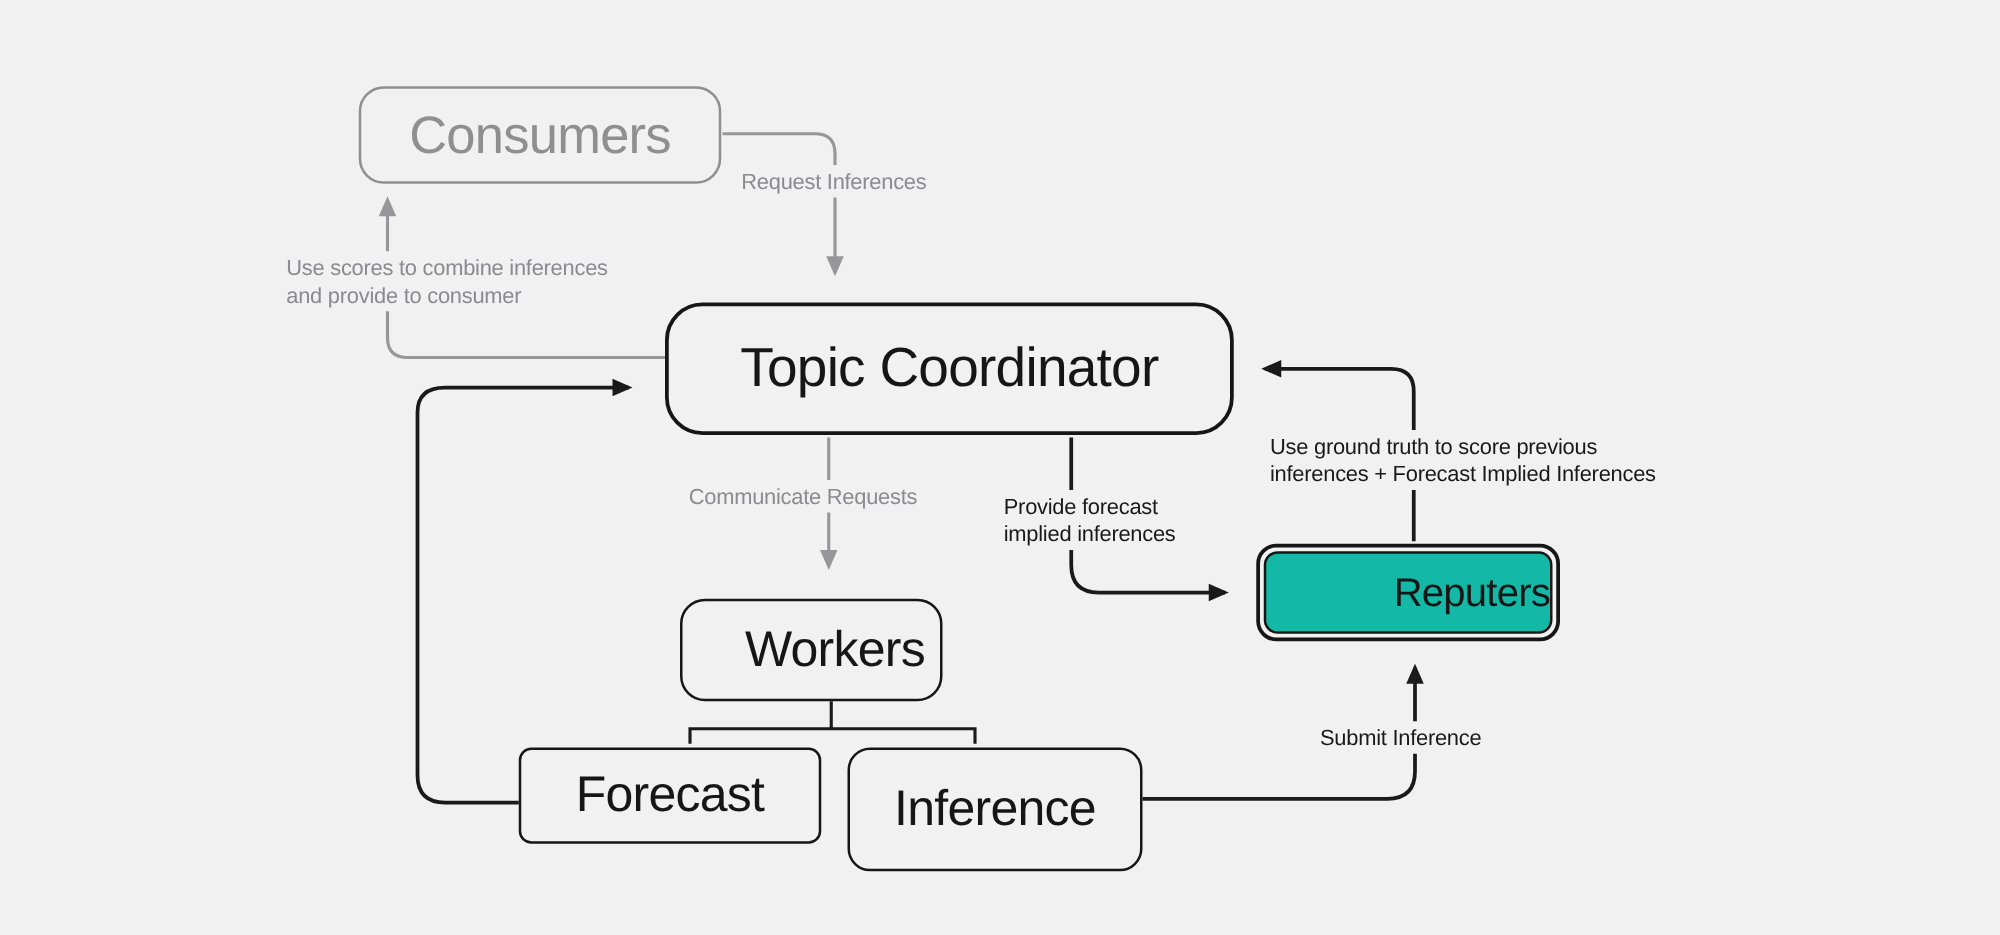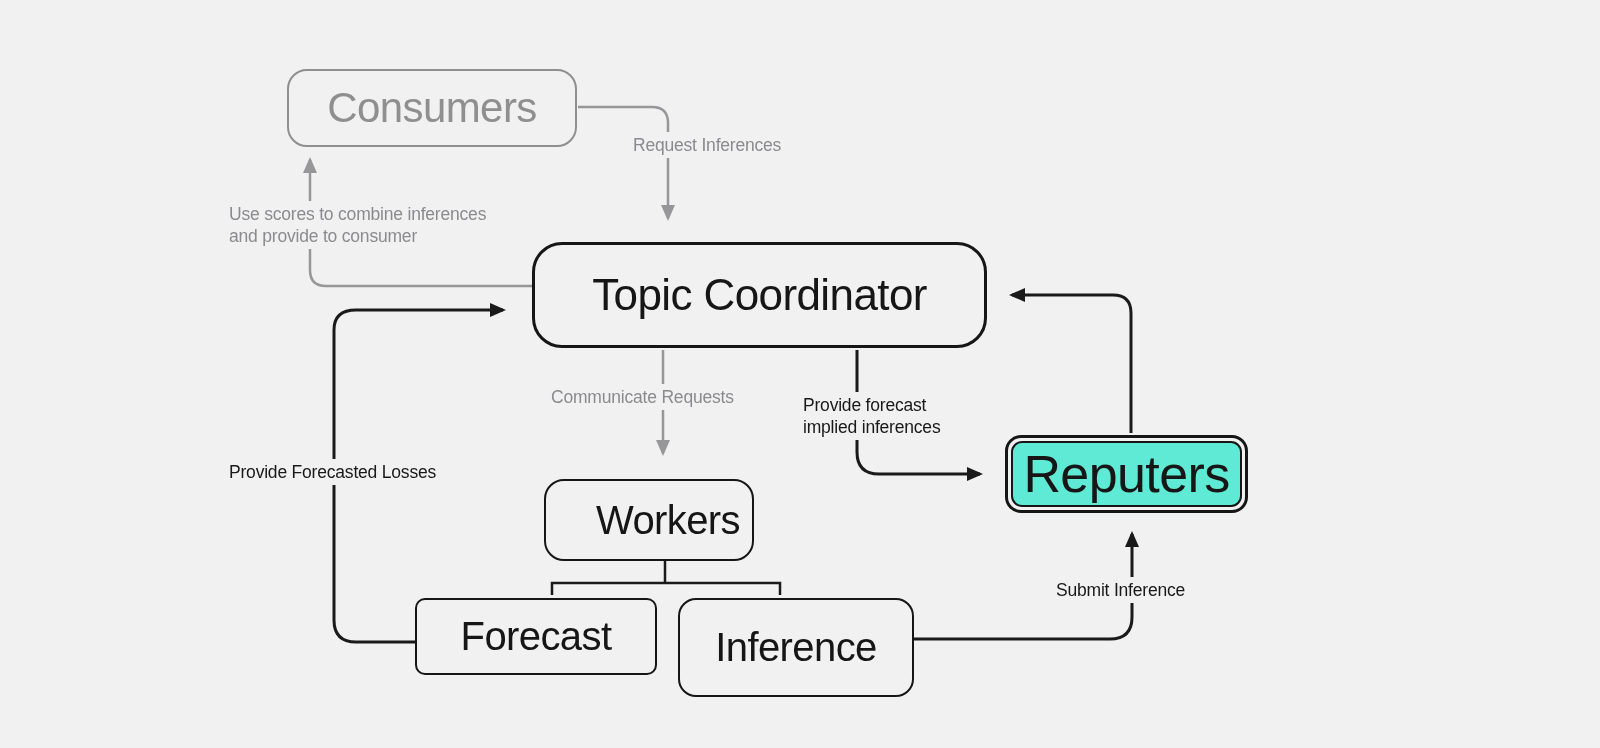--- a/index.html
+++ b/index.html
@@ -66,24 +66,24 @@
   .node-reputers{
     left:1005px;top:435px;width:243px;height:78px;
     border:3px solid #161616;
     border-radius:16px;
     padding:3px;
   }
   .node-reputers .inner{
     width:100%;height:100%;
     border:2px solid #161616;
     border-radius:11px;
-    display:flex;align-items:center;justify-content:center;
-    font-size:52px;
+    display:flex;align-items:center;justify-content:flex-end;
+    font-size:32px;
     box-sizing:border-box;
-    background:#5eead4;
+    background:#14b8a6;
   }
   .edge-label{
     position:absolute;
     font-size:17.5px;
     line-height:22px;
     background:#f1f1f1;
     padding:2px 3px;
     white-space:pre-line;
     letter-spacing:-0.2px;
   }
@@ -141,28 +141,29 @@
   <div class="node node-inference">
     <span>Inference</span>
   </div>
 
   <div class="node node-reputers">
     <div class="inner">
       <span>Reputers</span>
     </div>
   </div>
 
-  <div class="edge-label lbl-gray" style="left:590px;top:132px;margin-left:40px;">Request Inferences</div>
+  <div class="edge-label lbl-gray" style="left:590px;top:132px;">Request Inferences</div>
 
   <div class="edge-label lbl-gray" style="left:226px;top:201px;">Use scores to combine inferences
 and provide to consumer</div>
 
   <div class="edge-label lbl-gray" style="left:548px;top:384px;">Communicate Requests</div>
 
-  <div class="edge-label lbl-black" style="left:226px;top:459px;">Provide Forecasted Losses</div>
 
   <div class="edge-label lbl-black" style="left:800px;top:392px;">Provide forecast
 implied inferences</div>
 
+  <div class="edge-label lbl-black" style="left:1013px;top:344px;">Use ground truth to score previous
+inferences + Forecast Implied Inferences</div>
 
   <div class="edge-label lbl-black" style="left:1053px;top:577px;">Submit Inference</div>
 
 </div>
 
 </body></html>

